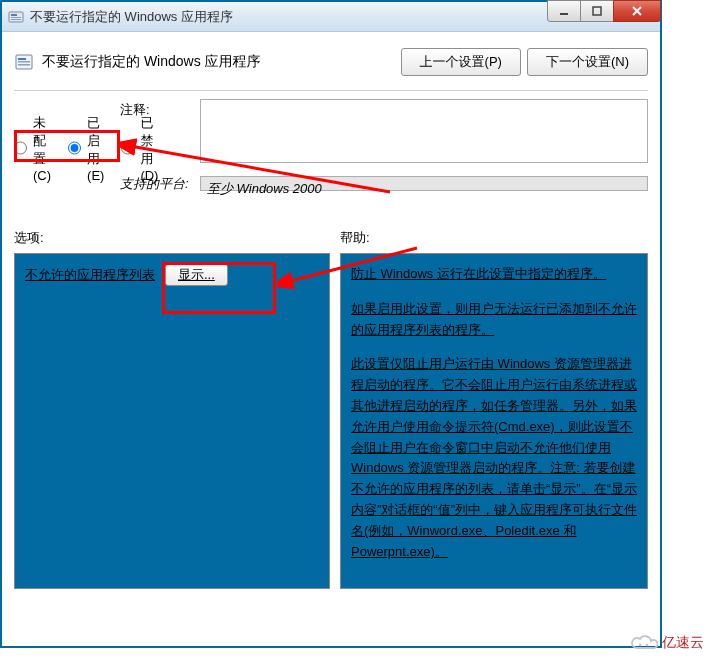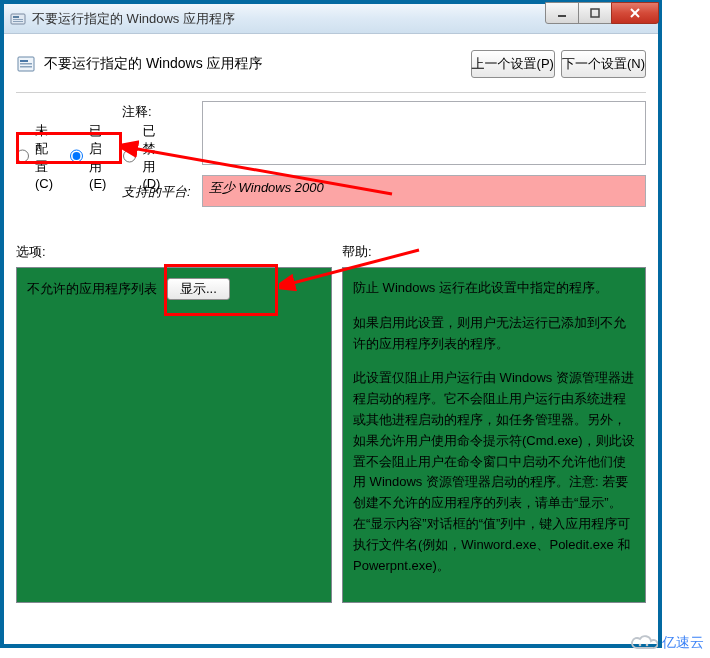--- a/index.html
+++ b/index.html
@@ -8,21 +8,21 @@
   font-size: 13px;
   background: #fff;
   width: 710px;
   height: 658px;
   position: relative;
   color: #000;
 }
 .window {
   width: 662px;
   height: 648px;
-  border: 4px solid #0369a1;
+  border: 2px solid #0369a1;
   background: #fff;
   position: relative;
 }
 .titlebar {
   height: 30px;
   background: linear-gradient(to bottom, #f0f6fc 0%, #dce9f5 50%, #cfe0ef 100%);
   border-bottom: 1px solid #b8c8d8;
   display: flex;
   align-items: center;
   padding-left: 6px;
@@ -69,21 +69,21 @@
 }
 .header-row .hdr-text {
   font-size: 14px;
   flex: 1;
 }
 .nav-buttons { display: flex; gap: 6px; }
 .btn {
   background: linear-gradient(to bottom, #ffffff, #e8e8e8);
   border: 1px solid #8e8e8e;
   border-radius: 3px;
-  padding: 4px 0;
+  padding: 4px 18px;
   font-size: 13px;
   font-family: inherit;
   cursor: pointer;
   min-width: 72px;
 }
 .divider { border-top: 1px solid #d0d0d0; margin: 0 0 2px 0; }
 .config-row {
   display: flex;
   margin-top: 8px;
 }
@@ -123,44 +123,45 @@
 }
 .platform-row {
   display: flex;
   gap: 8px;
   align-items: center;
   margin-top: 10px;
   font-style: italic;
 }
 .platform-box {
   flex: 1;
-  height: 32px;
+  height: 15px;
   border: 1px solid #abadb3;
-  background: #fca5a5;
+  background: #e5e5e5;
   padding: 3px 6px;
   font-size: 13px;
 }
 .section-labels {
   display: flex;
   margin-top: 36px;
 }
 .section-labels .lbl-left { width: 326px; }
 .panes {
   display: flex;
   gap: 10px;
   margin-top: 6px;
 }
 .pane {
   border: 1px solid #828790;
-  background: #15803d;
+  background: #0369a1;
   height: 336px;
   padding: 10px;
   overflow: auto;
   font-size: 13px;
   line-height: 1.6;
+  text-decoration: underline;
 }
 .pane-left { width: 316px; }
 .pane-right { flex: 1; }
 .opt-row {
   display: flex;
   align-items: center;
   gap: 10px;
 }
 .help-text p { margin-bottom: 14px; }
 .footer {
@@ -178,21 +179,21 @@
 }
 .red-arrow {
   position: absolute;
   pointer-events: none;
   z-index: 51;
 }
 .watermark {
   position: absolute;
   right: 6px;
   bottom: 6px;
-  color: #3b82f6;
+  color: #b91c1c;
   font-size: 14px;
   display: flex;
   align-items: center;
   gap: 4px;
   z-index: 60;
 }
 .watermark .wm-icon svg { display: block; }
 </style>
 </head>
 <body>

